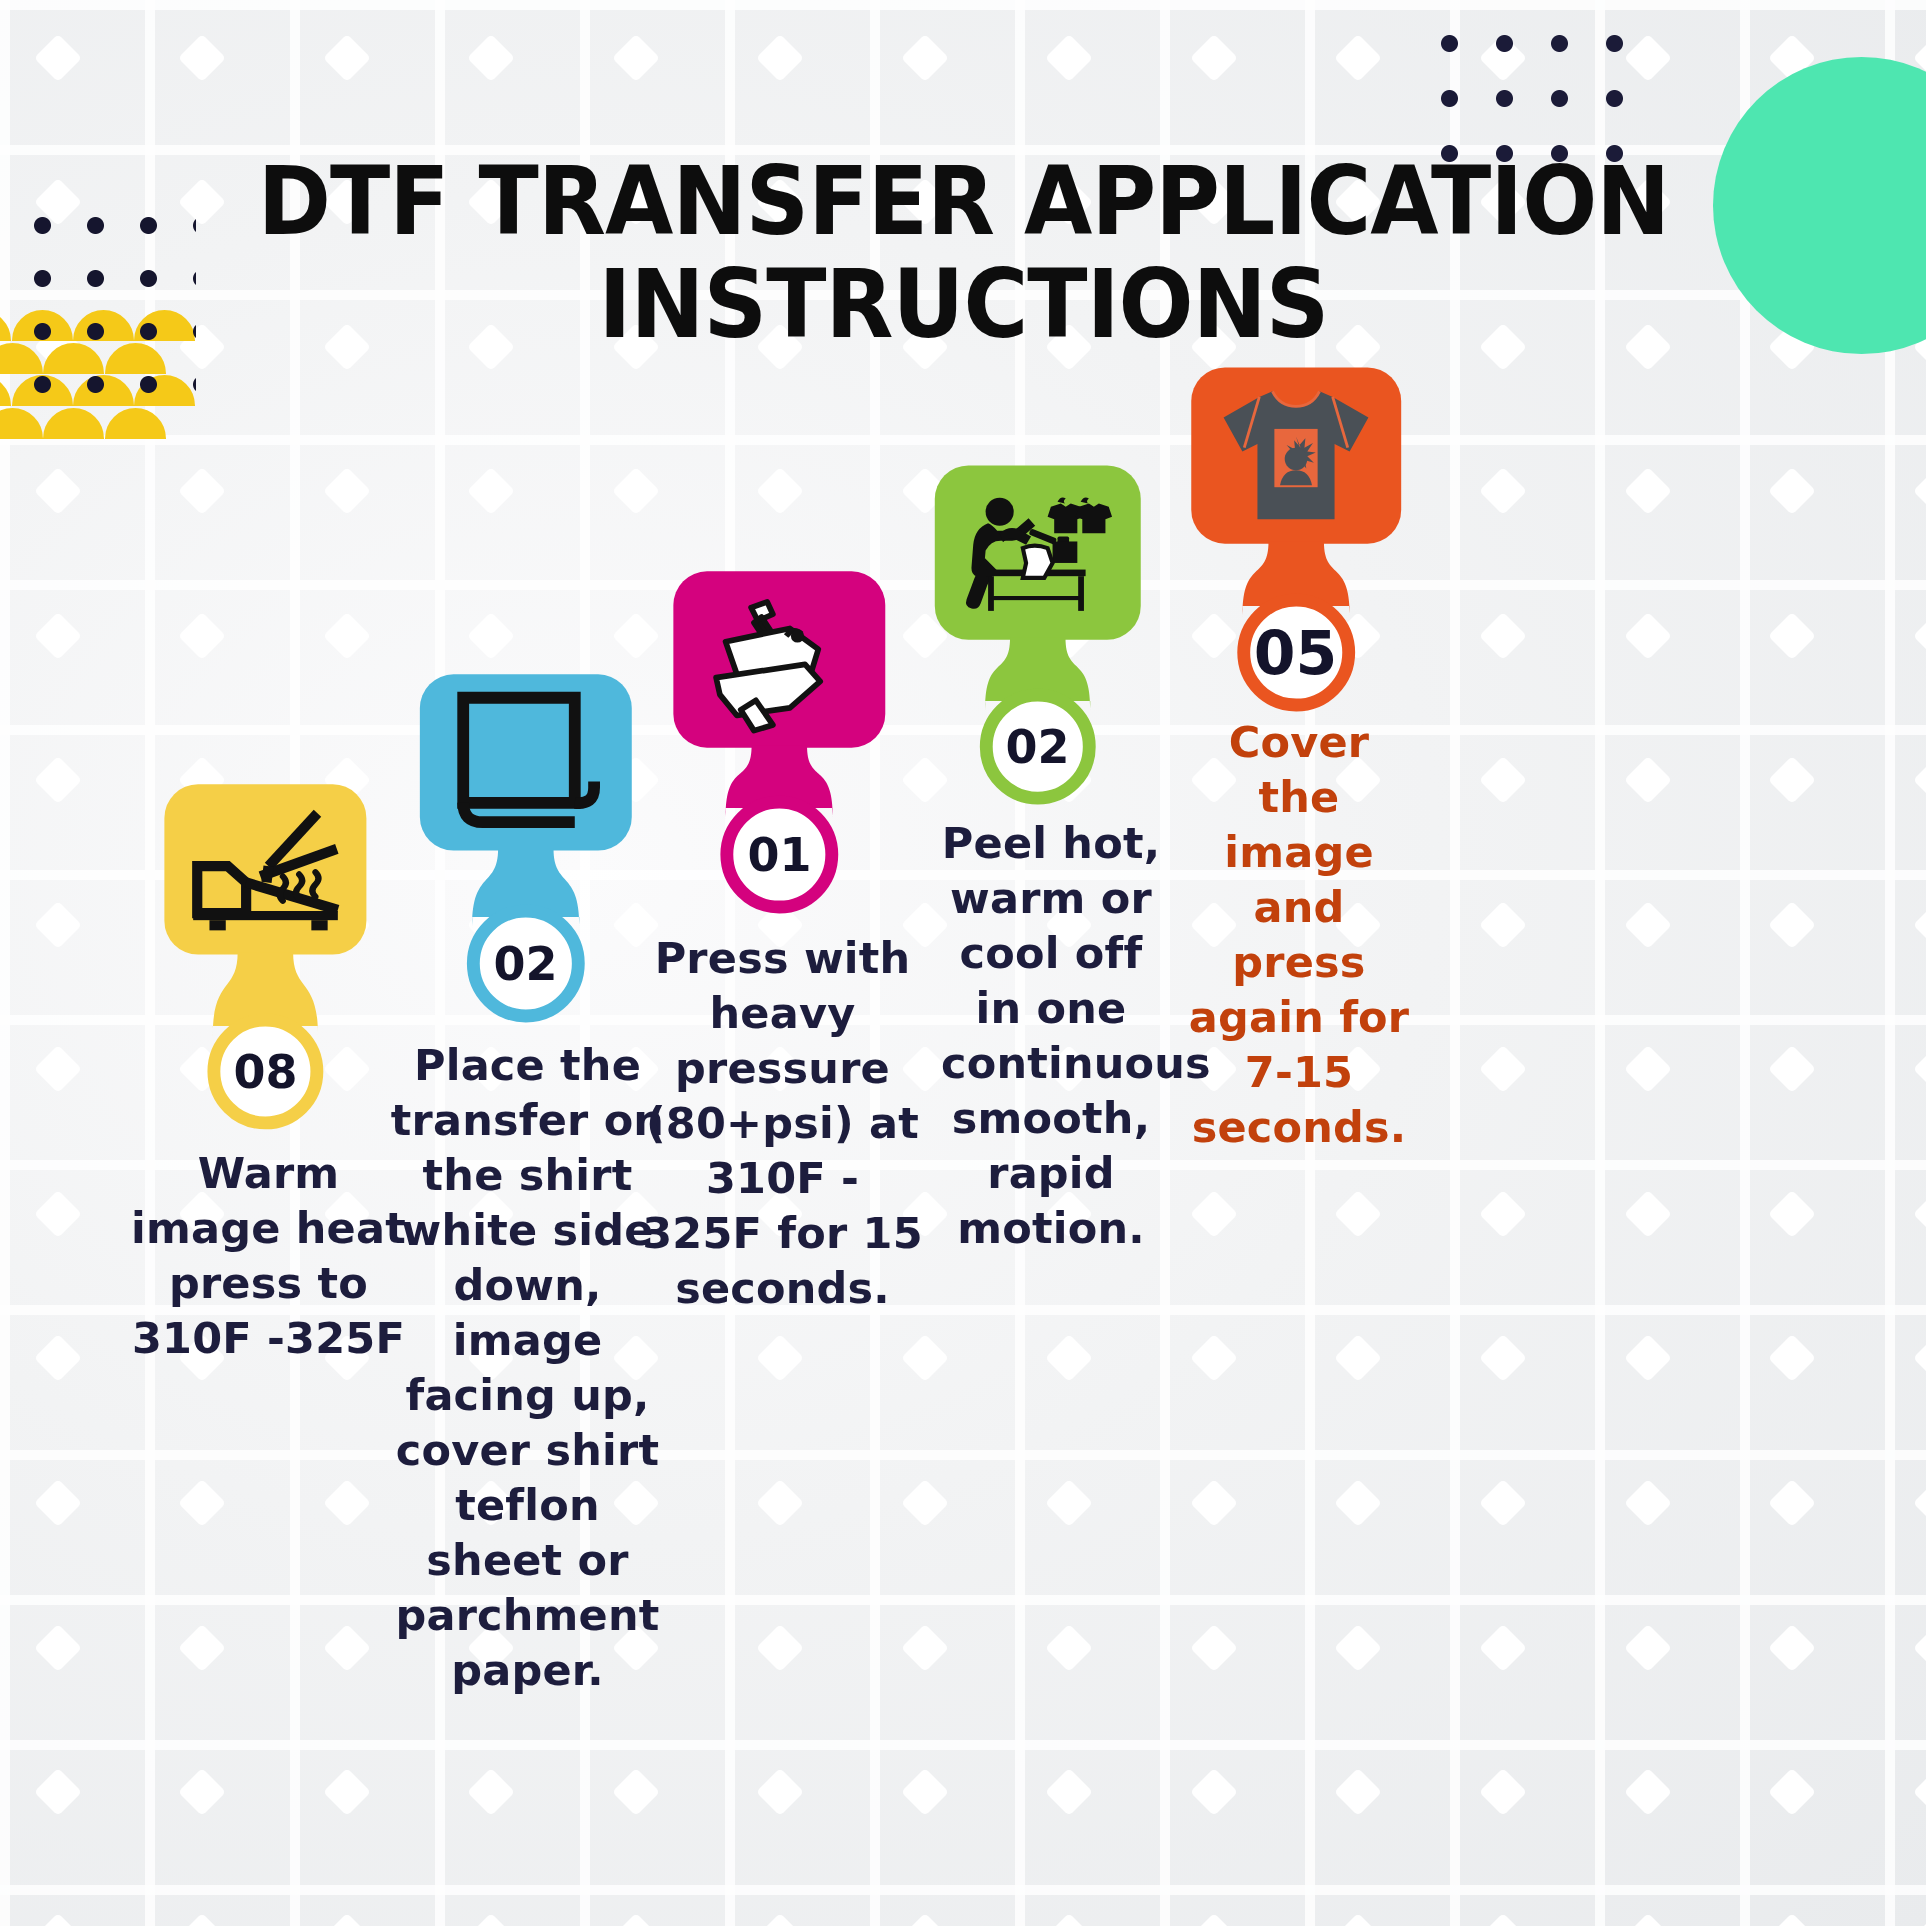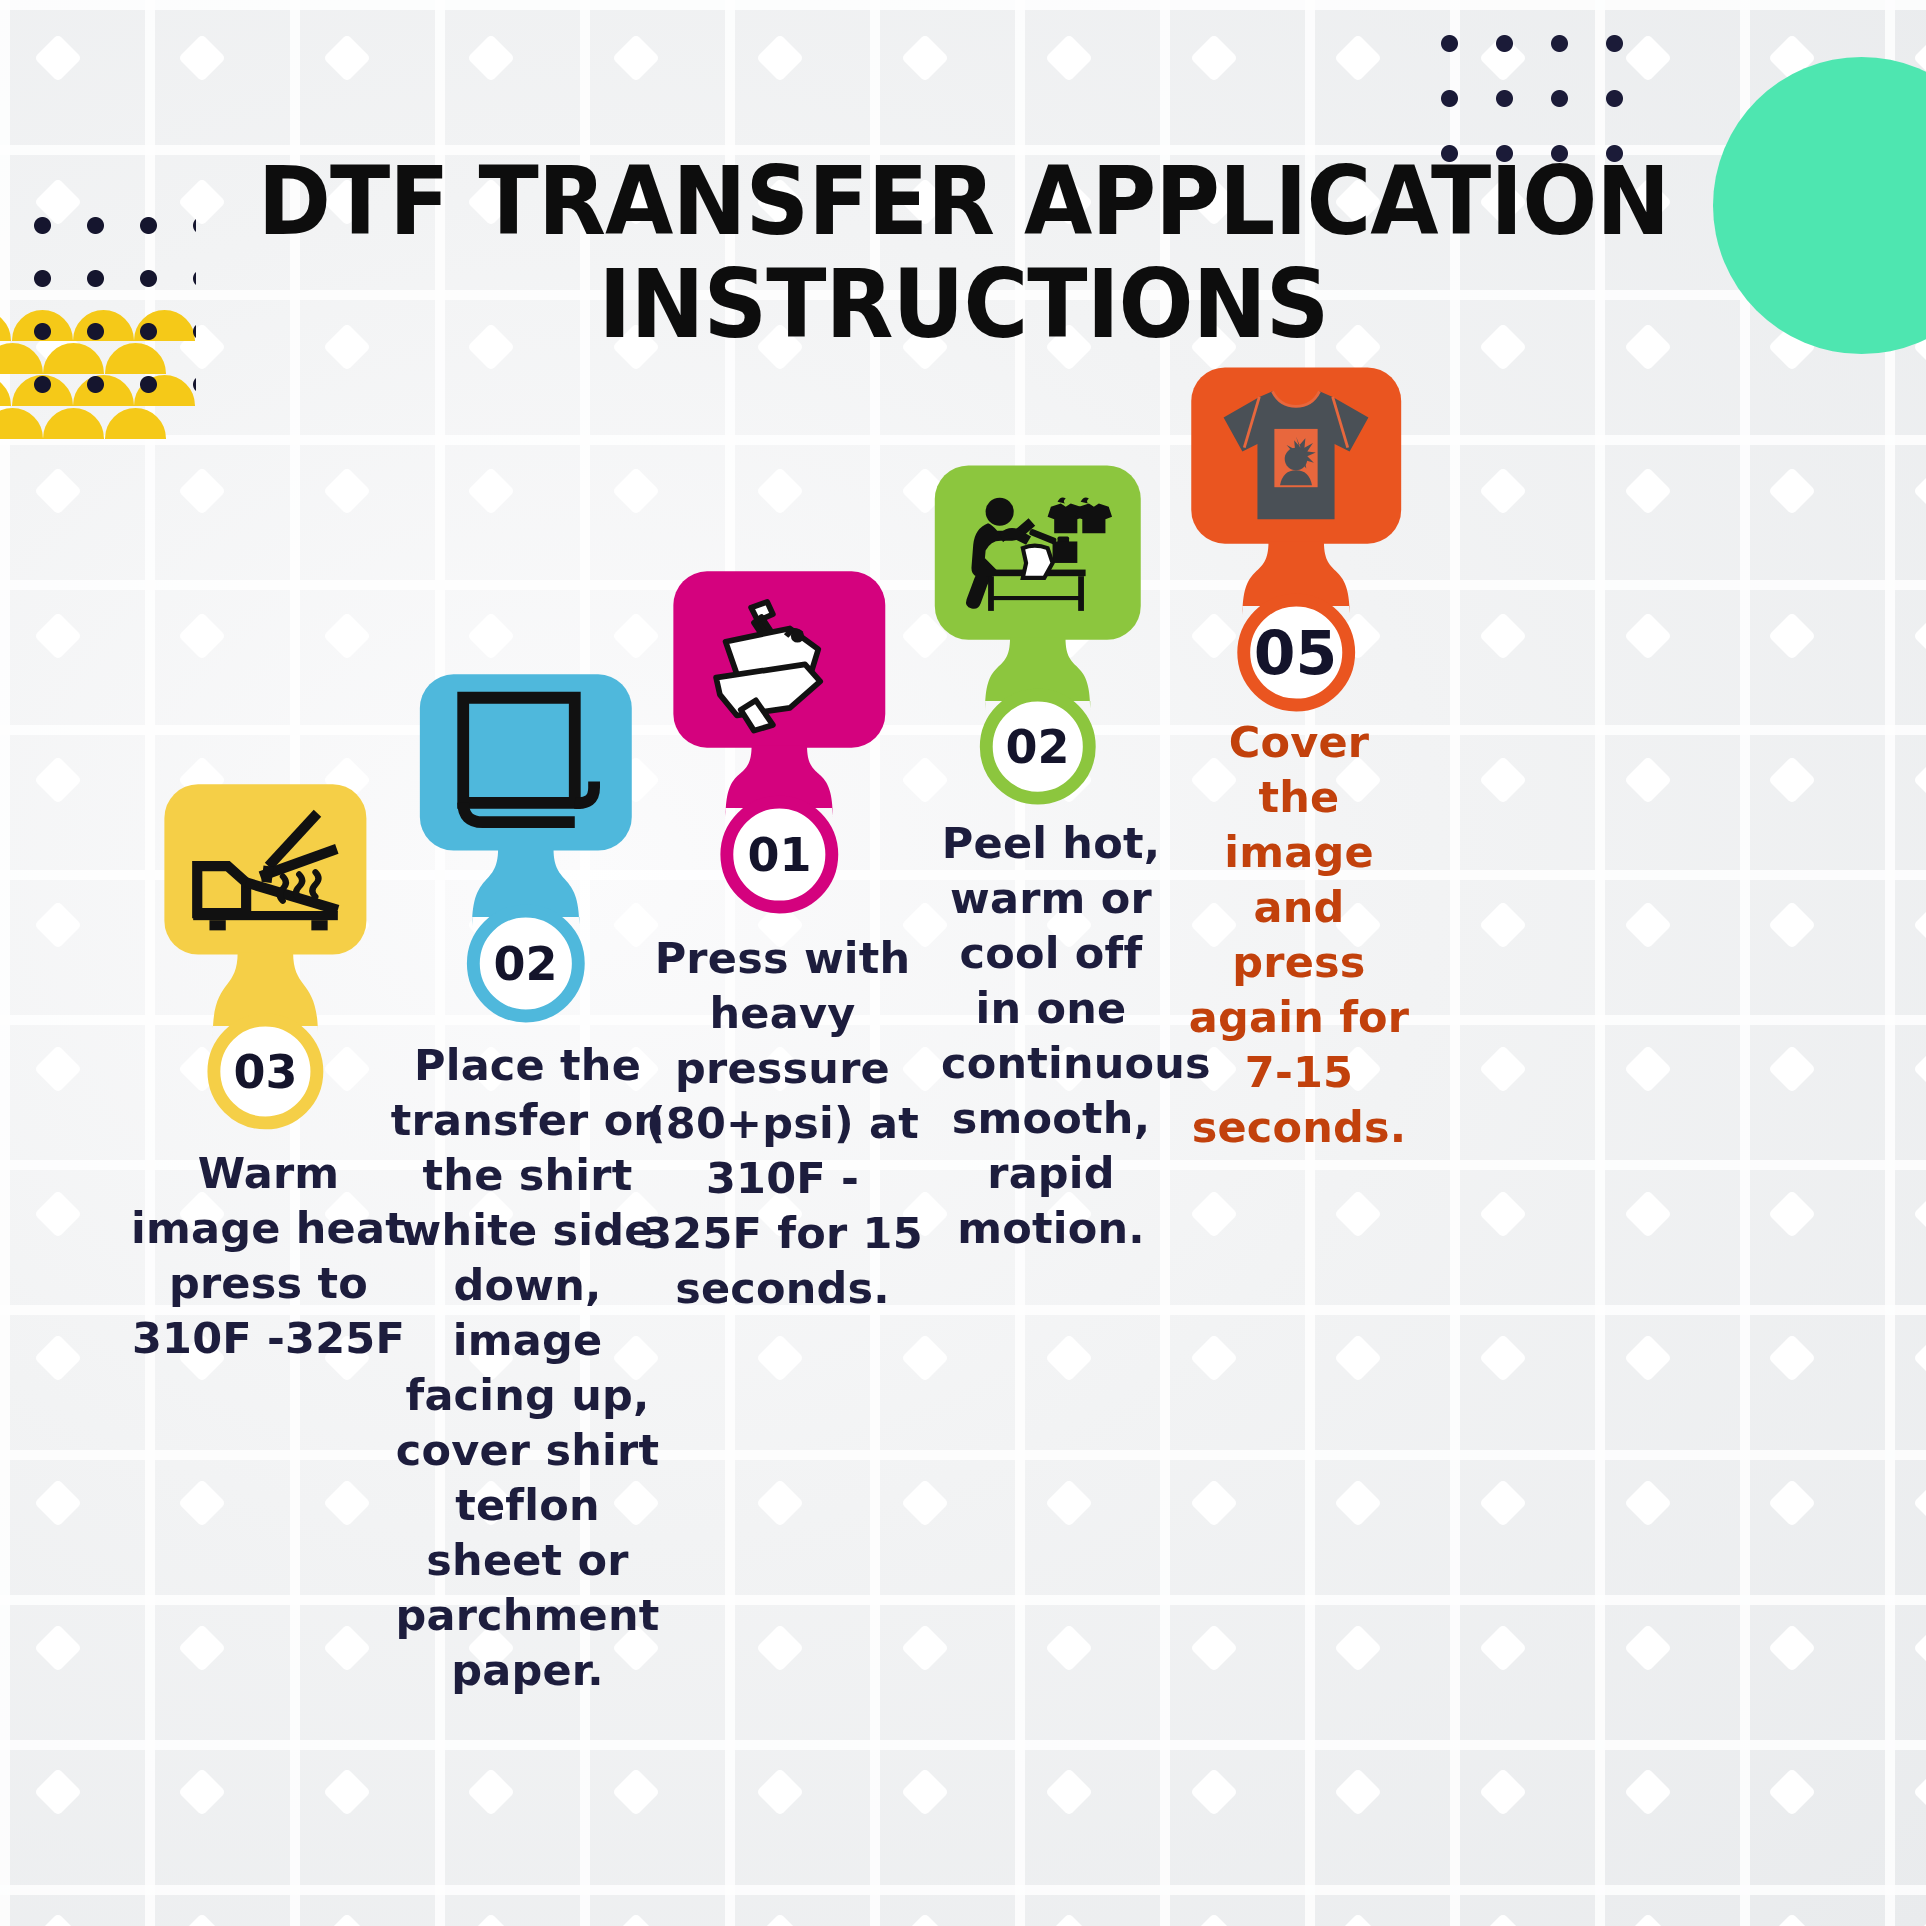--- a/index.html
+++ b/index.html
@@ -347,21 +347,21 @@
         <rect x="4" y="106" width="142" height="9" fill="#111111"></rect>
         <rect x="20" y="115" width="16" height="10" fill="#111111"></rect>
         <rect x="120" y="115" width="16" height="10" fill="#111111"></rect>
         <g fill="none" stroke="#111111" stroke-width="6" stroke-linecap="round">
           <path d="M92 72 q6 6 0 12 q-6 6 0 12"></path>
           <path d="M108 70 q6 6 0 12 q-6 6 0 12"></path>
           <path d="M124 68 q6 6 0 12 q-6 6 0 12"></path>
         </g>
       </svg>
       </div>
-      <div class="badge" style="position: absolute; left: 214px; top: 1020px; width: 103px; height: 103px; background: transparent; font-size: 46px;">03</div>
+      <div class="badge" style="position: absolute; left: 214px; top: 1020px; width: 103px; height: 103px; background: transparent; font-size: 46px;">08</div>
       <div class="desc" style="position: absolute; left: 129px; top: 1146px; width: 279px; font-size: 43px; color: rgb(29, 29, 61);">Warm image heat press to 310F -325F</div>
     </div>
     <div class="step" style="left: 0px; top: 0px; position: absolute;">
       <svg width="1927" height="1927" viewBox="0 0 1946 1946" class="pin-svg" style="position: absolute; left: 0px; top: 0px;">
         <rect x="424" y="681" width="214" height="178" rx="34" fill="#4FB8DC"></rect>
         <path d="M 503 857
      C 503 897, 476 878, 477 937.25
      L 477 926
      L 585 926
      L 585 937.25

